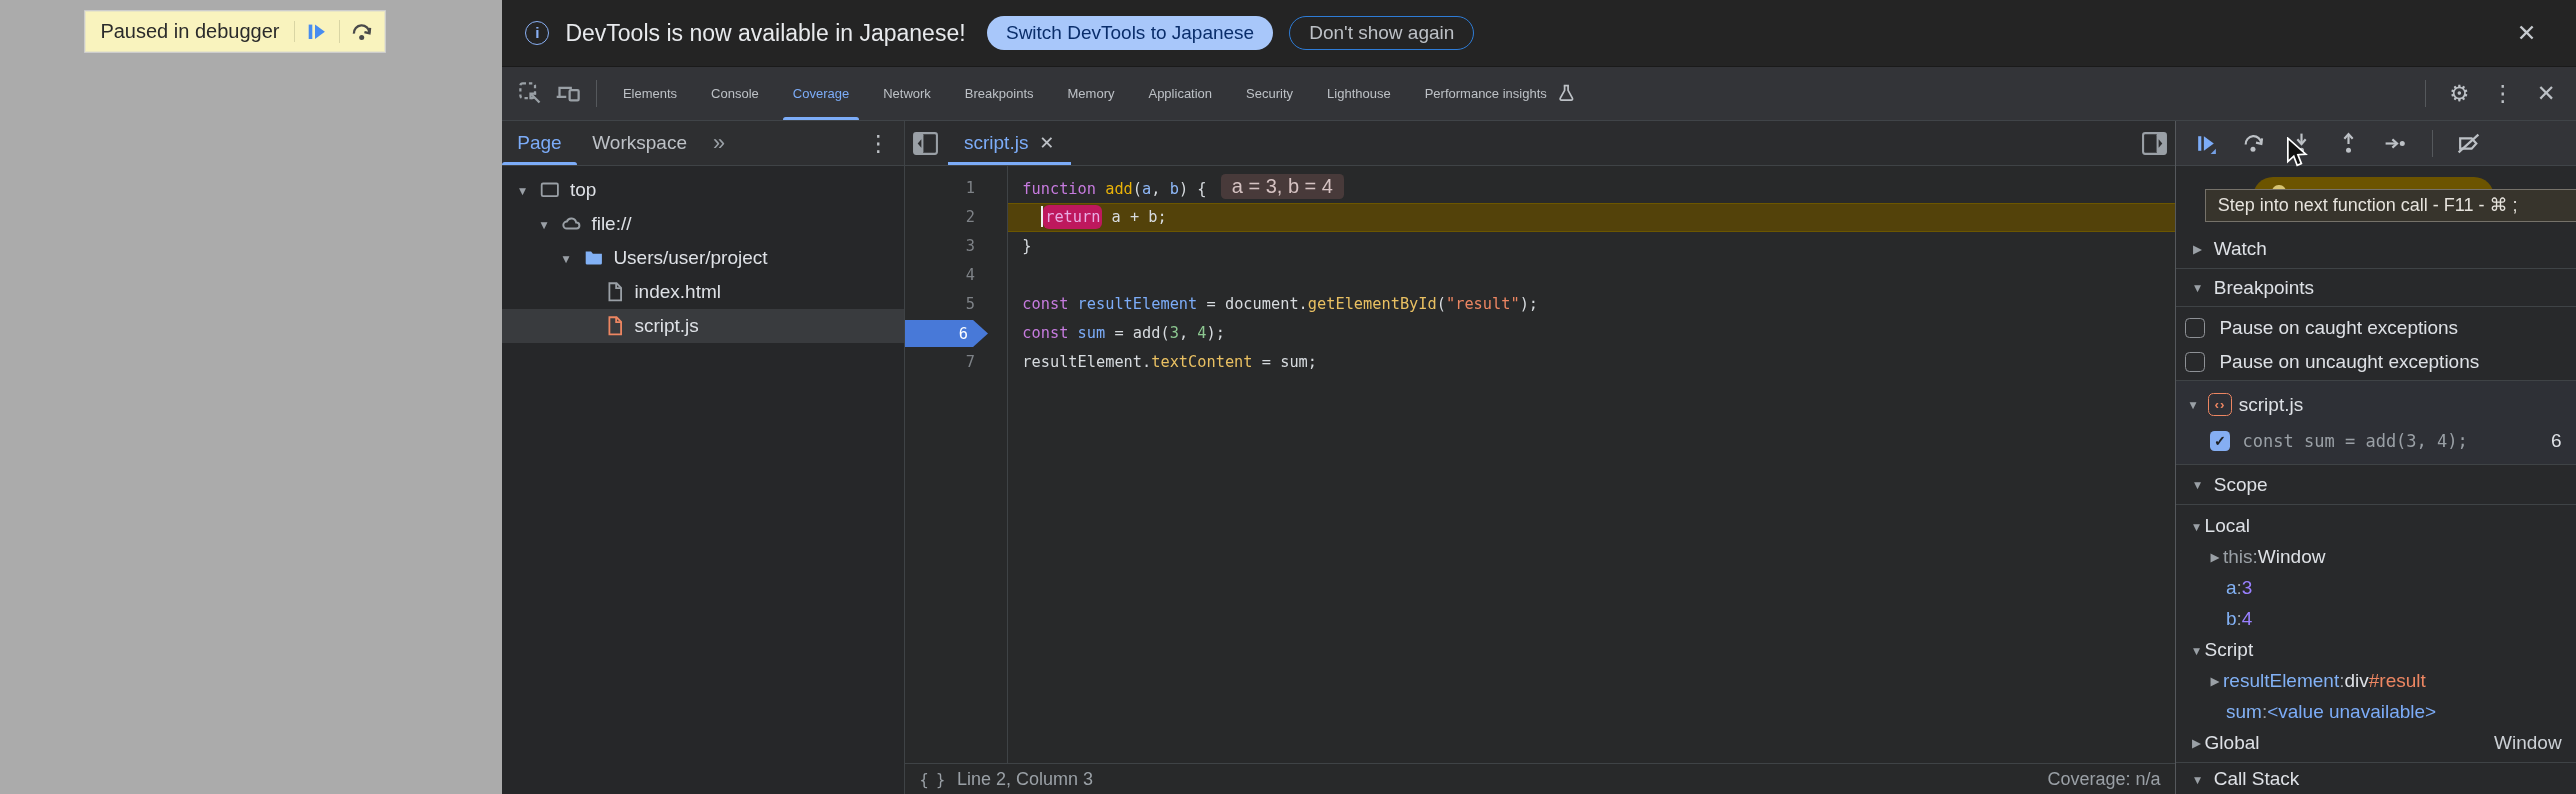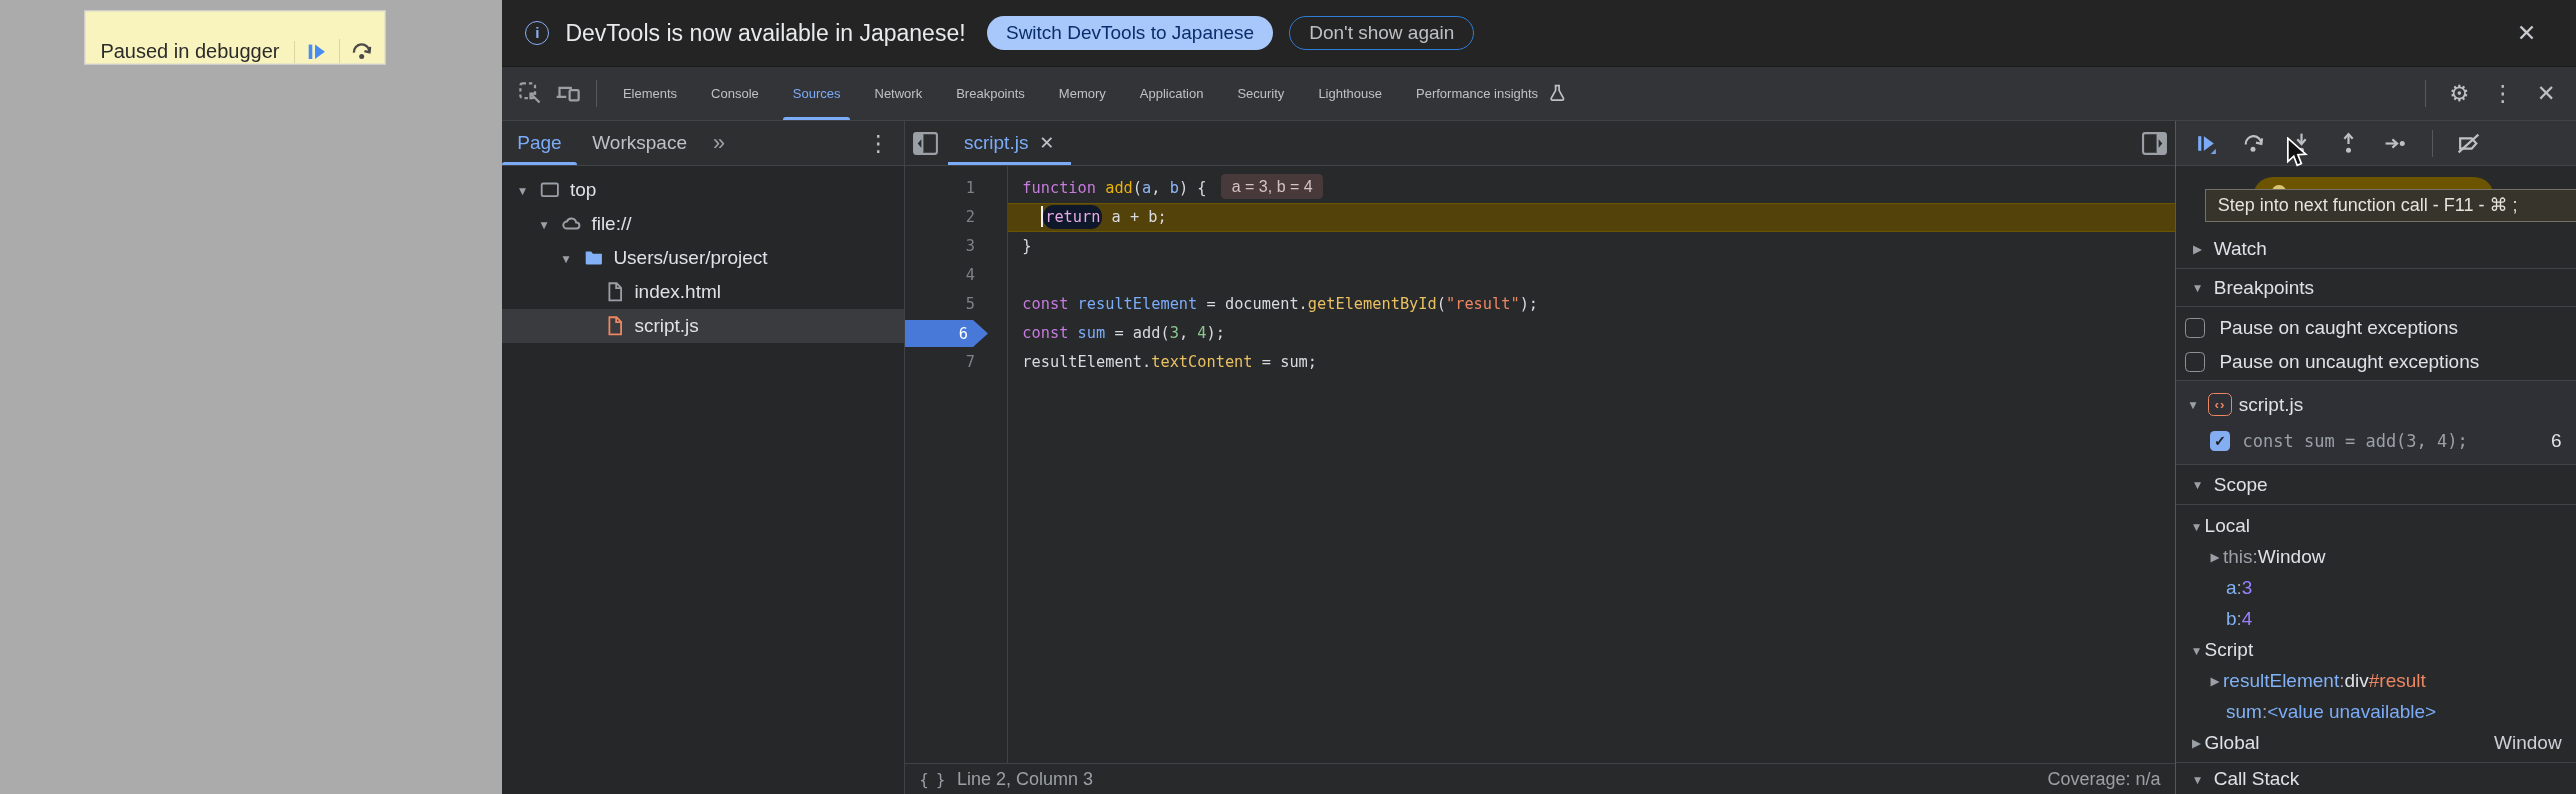--- a/index.html
+++ b/index.html
@@ -2,21 +2,21 @@
 <html style="font-size:14.4px"><head>
 <meta charset="utf-8">
 <style>
   * { margin:0; padding:0; box-sizing:border-box; }
   html,body { width:2576px; height:795px; overflow:hidden; background:#ABABAB;
     font-family:"Liberation Sans", sans-serif; }
   .screen { position:relative; width:2576px; height:795px; }
 
   
   .webpage { position:absolute; left:0; top:0; width:502px; height:795px; background:#ABABAB; }
-  .paused-bar { position:absolute; left:85px; top:10.8px; height:53px; display:flex; align-items:flex-end;
+  .paused-bar { position:absolute; left:85px; top:10.8px; height:41px; display:flex; align-items:center;
     background:#F9F3BE; border:0.9px solid #E9E6C4; box-shadow:0 0 0 0.9px rgba(255,255,255,.45); }
   .paused-bar .pb-label { display:flex; align-items:center; padding:0 14.4px; font-size:20px; color:#2b2b2b; }
   .pb-btn { width:45px; display:flex; align-items:center; justify-content:center; border-left:0.9px solid #D9D5A4; cursor:pointer; }
 
   
   .devtools { position:absolute; left:502px; top:0; width:2074px; height:795px; background:#28292B; display:flex; flex-direction:column; }
 
   
   .infobar { height:67px; background:#242424; display:flex; align-items:center; padding:0 23.4px; gap:16px; border-bottom:0.9px solid #1a1a1a; }
   .info-icon { width:24px; height:24px; border-radius:50%; border:1.8px solid #89B0F4; color:#89B0F4;
@@ -68,24 +68,24 @@
   .code-area { flex:1; position:relative; overflow:hidden; padding-top:8px; font-family:"DejaVu Sans Mono","Liberation Mono",monospace; font-size:15.3px; }
   .code-area::before { content:""; position:absolute; left:102px; top:0; bottom:0; width:0.9px; background:#3F4346; }
   .code-row { display:flex; height:29px; line-height:29px; }
   .gut { width:102px; flex:none; color:#7E8287; text-align:right; padding-right:32px; position:relative; }
   .bp-badge { position:absolute; left:0; top:0.9px; width:83px; height:27px; background:#4879D8; color:#fff; text-align:right;
     padding-right:20px; clip-path:polygon(0 0,82% 0,100% 50%,82% 100%,0 100%); }
   .cline { flex:1; padding-left:15.3px; white-space:pre; color:#D7DBDF; }
   .cline.exec { background:#53420A; box-shadow:inset 0 0.9px #6B5600, inset 0 -0.9px #6B5600; }
   .tk-kw{color:#C67BDE} .tk-fn{color:#eab308} .tk-param{color:#8FB8F8} .tk-pl{color:#D7DBDF}
   .tk-def{color:#7CACF8} .tk-meth{color:#E9C062} .tk-str{color:#ED8662} .tk-num{color:#8DC891}
-  .tk-ret{background:#0f172a; color:#E8ACE4; padding:2.7px 1.8px; border-radius:11px;}
+  .tk-ret{background:#be185d; color:#E8ACE4; padding:2.7px 1.8px; border-radius:6px;}
   .caret{display:inline-block; width:1.8px; height:20.7px; background:#EDEFF2; vertical-align:-4.5px; margin-right:0.9px;}
   .inline-hint{display:inline-block; margin-left:14.4px; background:#483A3A; color:#D5C2C2; border-radius:4.5px;
-    padding:0.9px 10.8px; font-family:"Liberation Sans",sans-serif; font-size:16px; line-height:23.4px; vertical-align:0.9px;}
+    padding:0.9px 10.8px; font-family:"Liberation Sans",sans-serif; font-size:20px; line-height:23.4px; vertical-align:0.9px;}
 
   .statusbar { height:32px; border-top:0.9px solid #3F4346; display:flex; align-items:center; gap:12.6px; padding:0 14.4px;
     color:#9AA0A6; font-size:18px; background:#28292A; }
   .braces { font-family:"DejaVu Sans Mono",monospace; font-size:15.3px; letter-spacing:-0.9px; color:#9AA0A6; cursor:pointer; }
   .statusbar .spacer { flex:1; }
 
   
   .rightpanel { flex:1; min-width:0; background:#28292B; display:flex; flex-direction:column; position:relative; }
   .dbg-toolbar { height:45px; background:#333438; border-bottom:0.9px solid #404448; display:flex; align-items:center; gap:7.2px; padding-left:10.8px; }
   .dbg-btn { width:40px; height:40px; display:flex; align-items:center; justify-content:center; cursor:pointer; flex:none; }
@@ -178,21 +178,21 @@
       </div>
       <div class="v-div"></div>
       <div class="panel-tabs">
           <div class="ptab">
             <span>Elements</span>
           </div>
           <div class="ptab">
             <span>Console</span>
           </div>
           <div class="ptab selected">
-            <span>Sources</span>
+            <span>Coverage</span>
           </div>
           <div class="ptab">
             <span>Network</span>
           </div>
           <div class="ptab">
             <span>Breakpoints</span>
           </div>
           <div class="ptab">
             <span>Memory</span>
           </div>

